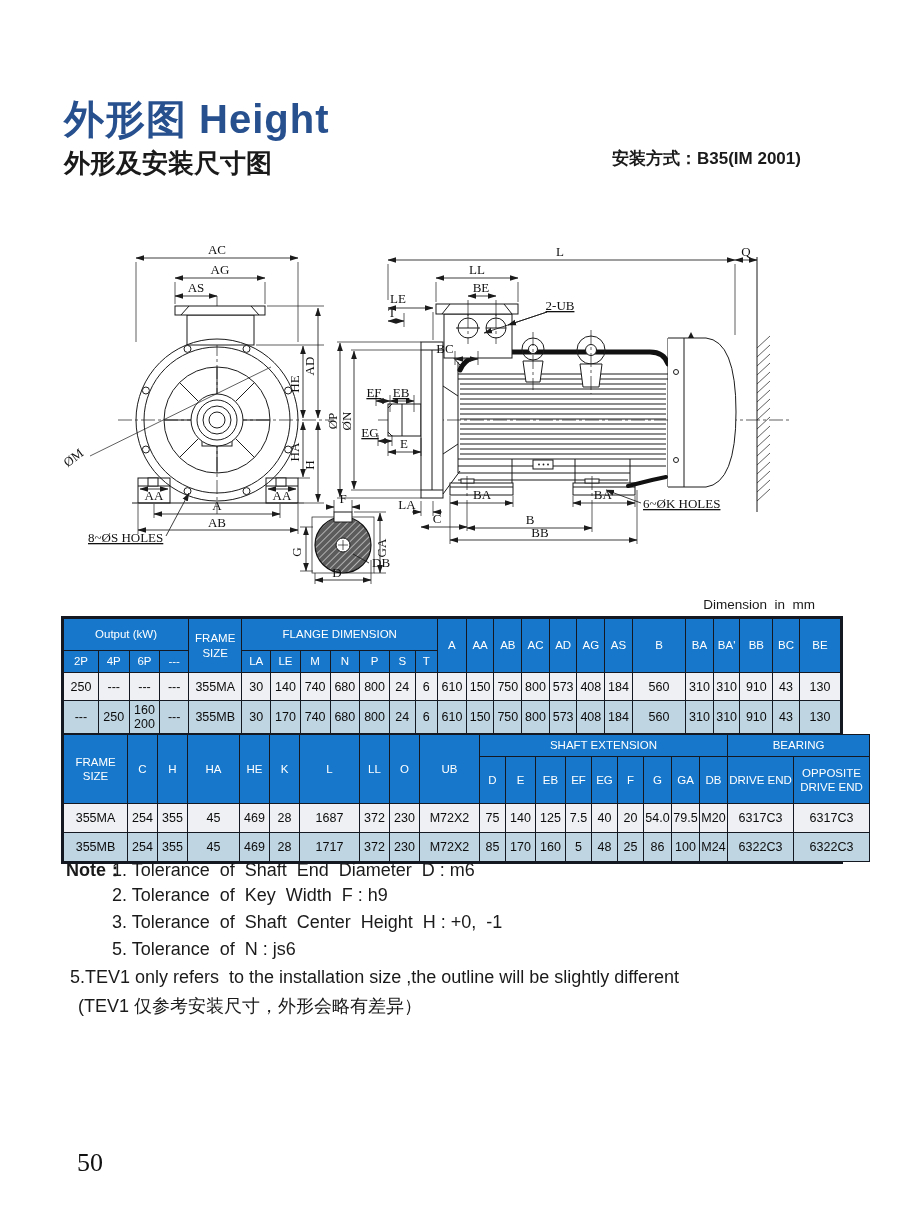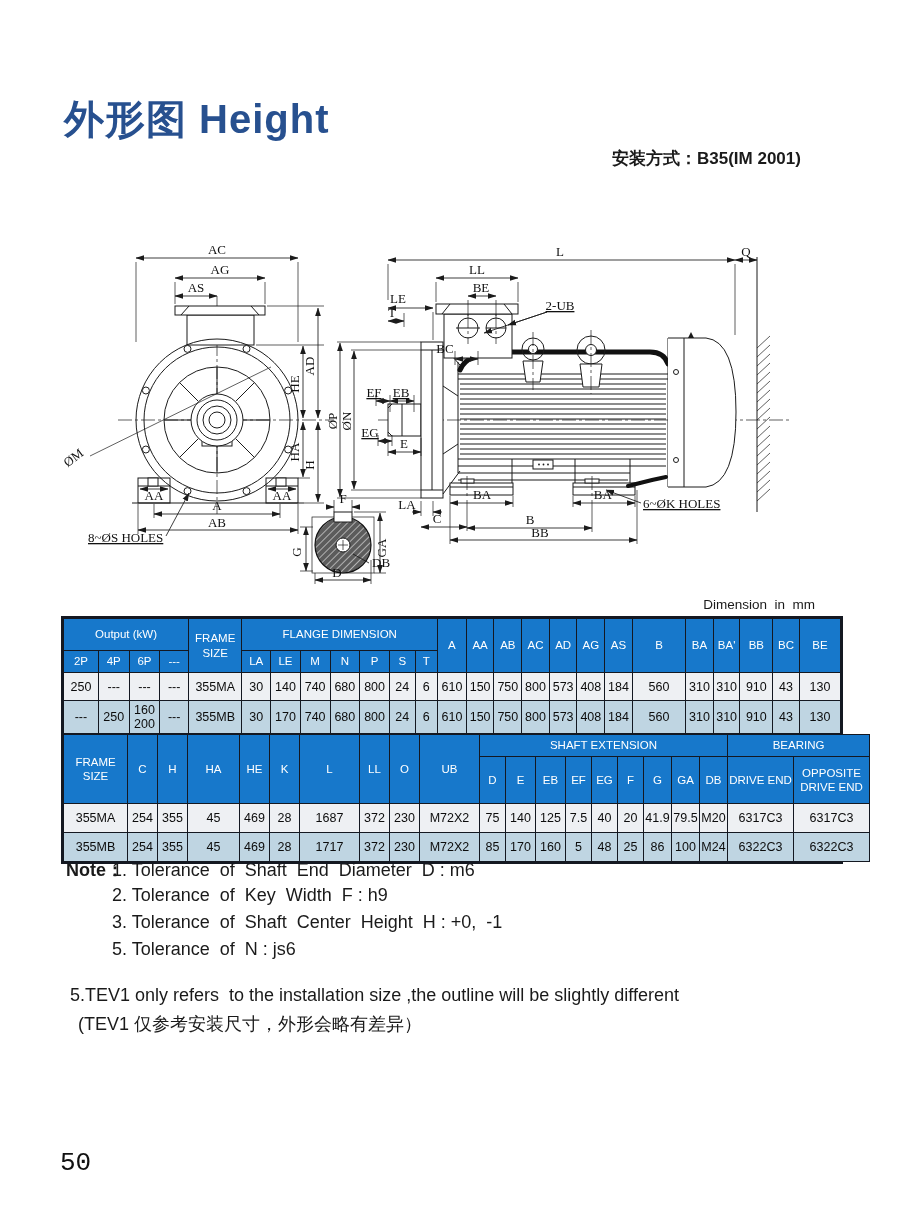--- a/index.html
+++ b/index.html
@@ -32,24 +32,24 @@
   #t1 tbody tr:first-child{height:28px}  #t1 tbody tr:last-child{height:33px}
   #t2 thead tr:first-child{height:22px}  #t2 thead tr:last-child{height:47px}
   #t2 tbody tr{height:29px}
   tbody tr:first-child td{background:var(--row-light);}
   tbody tr:last-child  td{background:var(--row-blue);}
   
   .notes{position:absolute;left:66px;top:858px;font-size:18px;color:#1a1a1a;}
   .nrow{height:27px;white-space:pre;}
   .nlabel{font-weight:bold;display:inline-block;width:46px;}
   .indent{padding-left:46px;}
-  .n5{padding-left:4px;margin-top:19px;text-align:right;}
+  .n5{padding-left:4px;margin-top:1px;text-align:right;}
   .n5cn{padding-left:12px;}
-  .pageno{position:absolute;left:60px;top:1148px;font-size:26px;
-          font-family:Liberation Mono, monospace;color:#111;}
+  .pageno{position:absolute;left:77px;top:1148px;font-size:26px;
+          font-family:Liberation Serif, serif;color:#111;}
 </style>
 </head>
 <body>
 
 <div class="page" style="--hdr-blue: #1778cb; --row-light: #eef0f3; --row-blue: #bfd5e2; --tbl-border: #141821; --title-blue: #27508f;">
 
   <svg id="drawing" viewBox="0 0 900 615">
     <defs>
       <marker id="ar" viewBox="0 0 10 10" refX="9.5" refY="5" markerWidth="10" markerHeight="10" orient="auto-start-reverse">
         <path d="M0,1.6 L10,5 L0,8.4 z" fill="#1b1b1b"></path>
@@ -343,20 +343,21 @@
         <text x="643" y="508" text-anchor="start" text-decoration="underline" font-size="12">6~ØK HOLES</text>
         <text x="343" y="503" text-anchor="middle">F</text>
         <text x="301" y="552" text-anchor="middle" transform="rotate(-90 301 552)">G</text>
         <text x="386" y="548" text-anchor="middle" transform="rotate(-90 386 548)">GA</text>
         <text x="337" y="577" text-anchor="middle">D</text>
         <text x="372" y="567" text-anchor="start">DB</text>
       </g>
   </svg>
 
   <div class="title">外形图 Height</div>
+  <div class="subtitle">外形及安装尺寸图</div>
   <div class="mounting">安装方式：B35(IM 2001)</div>
   <div class="dim-note">Dimension  in  mm</div>
 
   <div class="tables">
     <table id="t1">
         <colgroup>
           <col style="width: 34px;">
           <col style="width: 30px;">
           <col style="width: 30px;">
           <col style="width: 28px;">
@@ -540,21 +541,21 @@
             <td>1687</td>
             <td>372</td>
             <td>230</td>
             <td>M72X2</td>
             <td>75</td>
             <td>140</td>
             <td>125</td>
             <td>7.5</td>
             <td>40</td>
             <td>20</td>
-            <td>41.9</td>
+            <td>54.0</td>
             <td>79.5</td>
             <td>M20</td>
             <td>6317C3</td>
             <td>6317C3</td>
           </tr>
           <tr>
             <td>355MB</td>
             <td>254</td>
             <td>355</td>
             <td>45</td>

